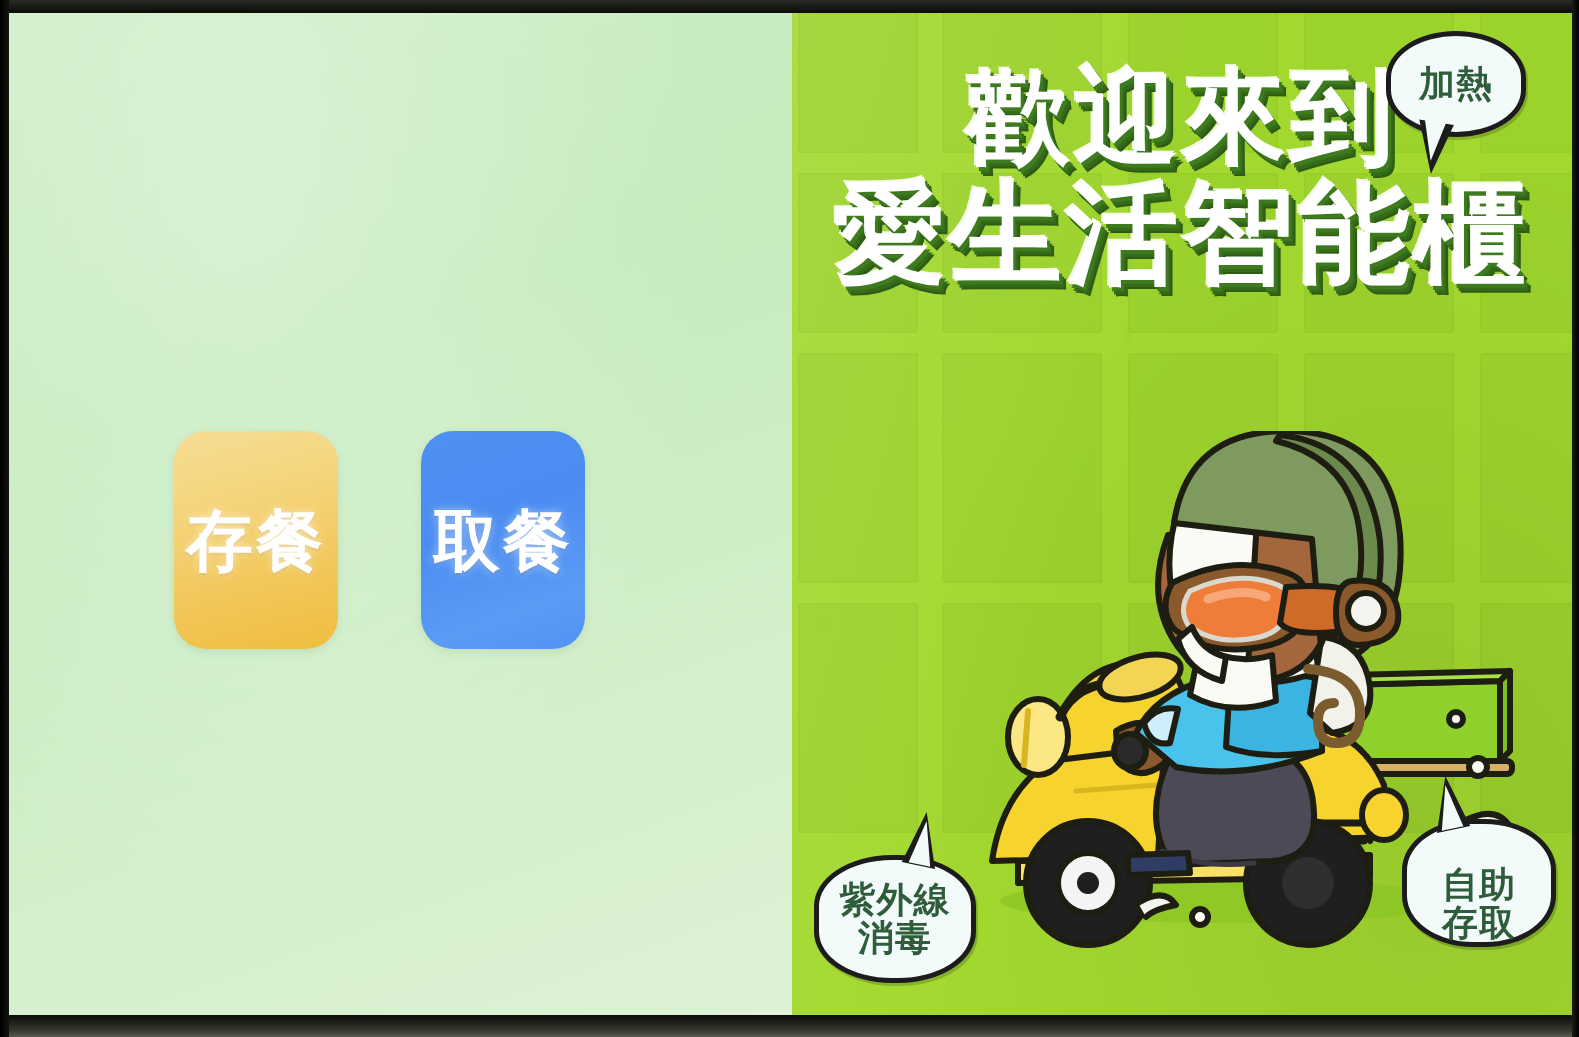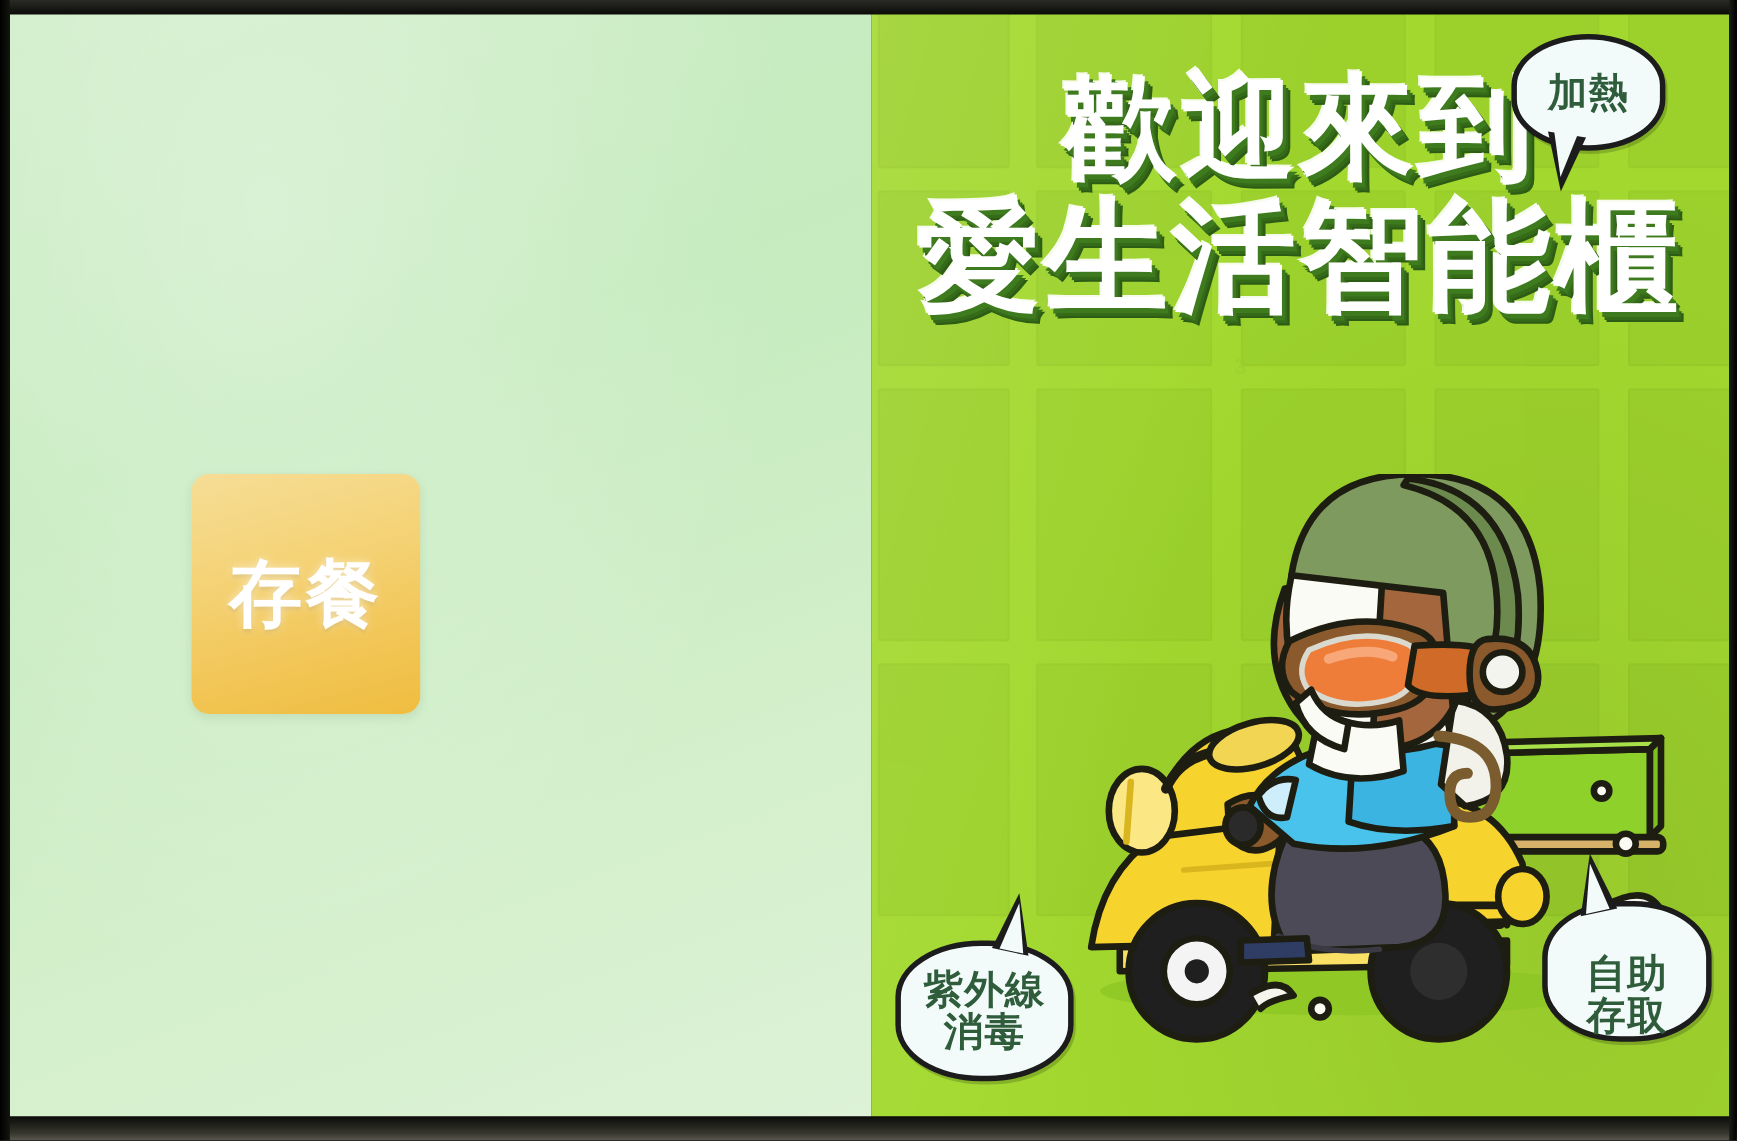--- a/index.html
+++ b/index.html
@@ -104,24 +104,24 @@
   
   #action-buttons {
     position: absolute;
     left: 165px;
     top: 418px;
     display: flex;
     gap: 83px;
     z-index: 5;
   }
   .action-btn {
-    width: 208px;
+    width: 164px;
     height: 218px;
     border: none;
-    border-radius: 16px;
+    border-radius: 32px;
     display: flex;
     align-items: center;
     justify-content: center;
     cursor: pointer;
     padding: 0;
     box-shadow: 0 3px 9px rgba(90,120,70,.14);
     font-family: "Liberation Sans", "DejaVu Sans", sans-serif;
   }
   #store-btn {
     background: linear-gradient(165deg, #f6dd96 0%, #f5d67f 28%, #f2c75a 68%, #efbd3f 100%);
@@ -202,21 +202,21 @@
   }
   #bubble-keep-warm .tail-fill {
     left: 79px; top: 84px;
     border-left: 11px solid transparent;
     border-right: 15px solid transparent;
     border-top: 45px solid #f2fbfa;
     transform: rotate(-6deg);
   }
 
   #bubble-heat {
-    right: 58px; top: 18px; width: 130px; height: 96px;
+    right: 46px; top: 18px; width: 130px; height: 96px;
   }
   #bubble-heat .tail-outline {
     left: 24px; top: 86px;
     border-left: 20px solid transparent;
     border-right: 15px solid transparent;
     border-top: 52px solid #1c1c1c;
     transform: rotate(9deg);
   }
   #bubble-heat .tail-fill {
     left: 30px; top: 82px;
@@ -284,20 +284,23 @@
   <div id="panel-wrap">
 
     <div id="left-panel">
 
       <div id="action-buttons">
 
         <button class="action-btn" id="store-btn">
           <span class="btn-label">存餐</span>
         </button>
 
+        <button class="action-btn" id="pickup-btn">
+          <span class="btn-label">取餐</span>
+        </button>
 
       </div>
     </div>
 
     <div id="right-panel">
 
       <div class="locker-grid">
         <div class="locker-cell" style="left:6px;  top:-10px; width:120px; height:150px;"></div>
         <div class="locker-cell" style="left:150px;top:-10px; width:160px; height:150px;"></div>
         <div class="locker-cell" style="left:336px;top:-10px; width:150px; height:150px;"></div>

